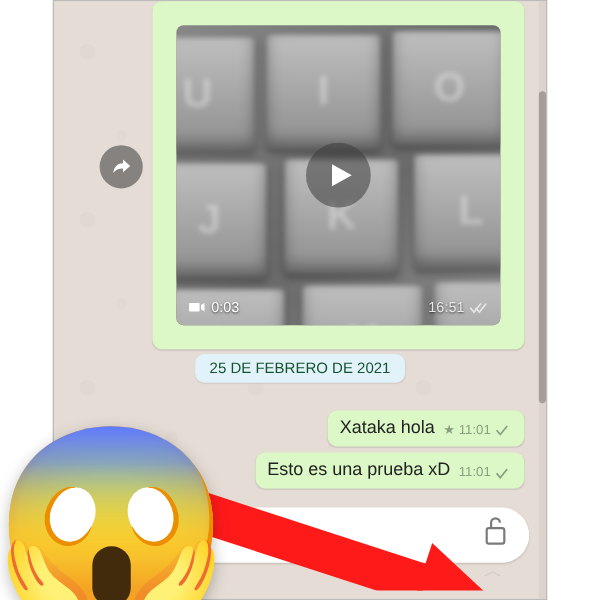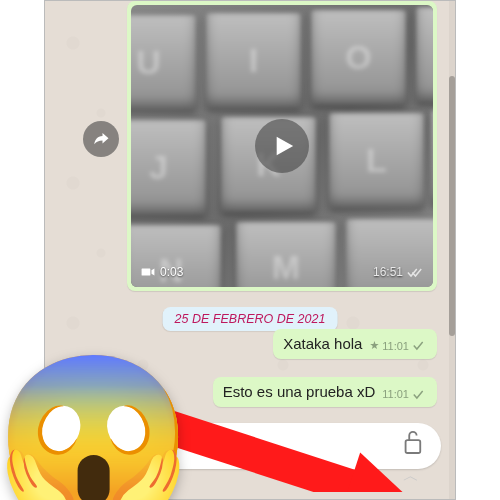--- a/index.html
+++ b/index.html
@@ -27,21 +27,21 @@
     background: rgba(0,0,0,.25); border-radius: 3px;
   }
 
   
   .video-msg {
     position: absolute; top: 0; right: 18px;
     width: 310px; height: 290px;
     background: #dcf8c6;
     border-radius: 8px;
     box-shadow: 0 1px 1px rgba(0,0,0,.1);
-    padding: 4px;
+    padding: 20px;
   }
   .video-thumb {
     position: relative; width: 100%; height: 100%;
     border-radius: 6px; overflow: hidden;
     background: linear-gradient(135deg,#888 0%,#777 30%,#6a6a6a 55%,#8a8a8a 100%);
   }
   
   .key {
     position: absolute; border-radius: 4px;
     background: linear-gradient(180deg,#bfbfbf,#8e8e8e);
@@ -88,40 +88,39 @@
   .vid-time {
     position: absolute; right: 10px; bottom: 8px;
     color: #e9e9e9; font-size: 12px; display: flex; align-items: center; gap: 4px;
     text-shadow: 0 1px 2px rgba(0,0,0,.7);
   }
   .ticks { width: 16px; height: 11px; }
   .ticks path { stroke: #e5e5e5; stroke-width: 1.6; fill: none; }
 
   
   .date-pill {
-    position: absolute; top: 306px; left: 50%; transform: translateX(-50%);
-    background: #e1f2fb; color: #be185d;
+    position: absolute; top: 294px; left: 50%; transform: translateX(-50%);
+    background: #e1f2fb; color: #14532d;
     font-size: 12.5px; padding: 5px 12px; border-radius: 8px;
     box-shadow: 0 1px 1px rgba(0,0,0,.08);
-    font-style: italic;
   }
 
   
   .msg {
     position: absolute; right: 18px;
     background: #dcf8c6; border-radius: 8px;
     padding: 6px 9px 7px 10px;
     box-shadow: 0 1px 1px rgba(0,0,0,.1);
     font-size: 15px; color: #222;
     display: flex; align-items: flex-end; gap: 7px;
     max-width: 300px;
   }
   .msg .meta { display: flex; align-items: center; gap: 3px; color: #8aa07e; font-size: 11px; white-space: nowrap; }
   .msg .star { color: #8aa07e; font-size: 11px; }
-  .msg1 { top: 328px; }
+  .msg1 { top: 341px; }
   .msg2 { top: 376px; justify-content: flex-end; }
   .msg .ticks path { stroke: #8aa07e; }
 
   
   .input-bar {
     position: absolute; left: 10px; right: 14px; bottom: 30px; height: 46px;
     background: #fff; border-radius: 23px;
     box-shadow: 0 1px 2px rgba(0,0,0,.15);
   }
   .lock-btn {

